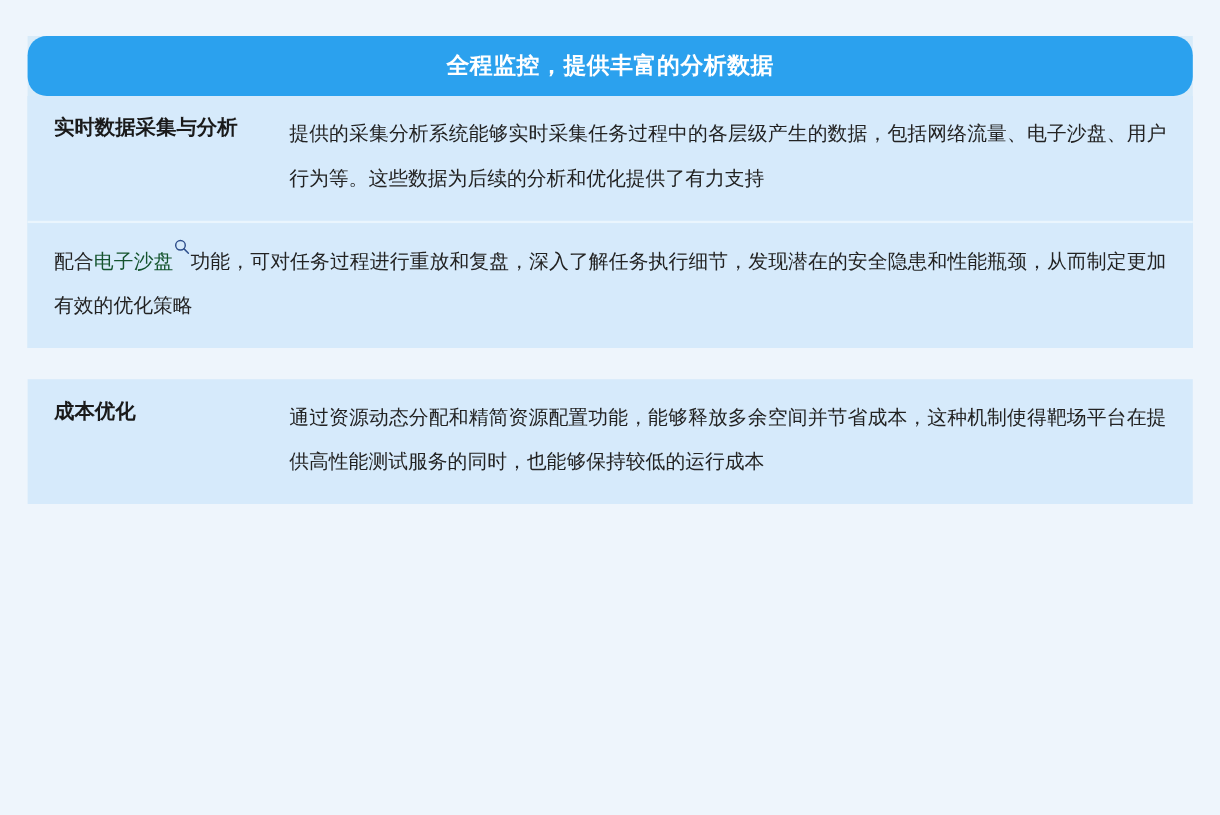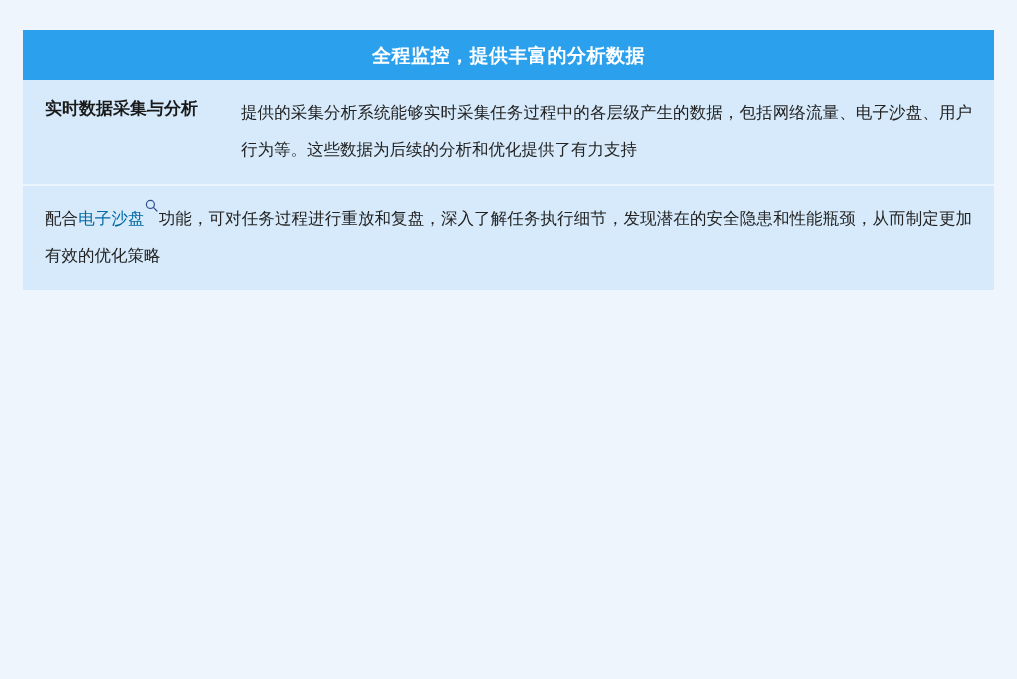--- a/index.html
+++ b/index.html
@@ -24,38 +24,40 @@
     width: 971px;
     background: #d8ebf9;
     margin: 0 0 26px 0;
   }
   .table-header {
     background: #2ba1ee;
     height: 50px;
     display: flex;
     align-items: center;
     justify-content: center;
+    border-radius: 16px;
   }
   .table-header-title {
     color: #ffffff;
     font-size: 19px;
     font-weight: bold;
     letter-spacing: 0.5px;
     line-height: 1;
   }
   .table-body {
     background: #d6eafb;
   }
   .table-row {
     display: flex;
     align-items: flex-start;
     background: #d6eafb;
     box-sizing: border-box;
     padding: 14px 22px 16px 22px;
     border-bottom: 2px solid #eaf5fd;
+    font-family: Liberation Mono, monospace;
   }
   .table-row:last-child {
     border-bottom: none;
   }
   .row-label {
     width: 196px;
     flex: 0 0 196px;
     color: #1a1a1a;
     font-size: 17px;
     font-weight: bold;
@@ -65,21 +67,21 @@
   }
   .row-desc {
     flex: 1 1 auto;
     color: #232323;
     font-size: 16.5px;
     line-height: 37px;
     text-align: justify;
     word-break: break-all;
   }
   .inline-link {
-    color: #0369a1;
+    color: #14532d;
     text-decoration: none;
     cursor: pointer;
   }
   .magnifier {
     display: inline-block;
     position: relative;
     width: 13px;
     height: 20px;
     vertical-align: top;
     margin: 0 1px 0 0;
@@ -114,17 +116,21 @@
               </svg></span><span>功能，可对任务过程进行重放和复盘，深入了解任务执行细节，发现潜在的安全隐患和性能瓶颈，从而制定更加有效的优化策略</span></div>
       </div>
 
     </div>
   </section>
 
   <section class="feature-table">
     <div class="table-body">
 
 
+      <div class="table-row">
+        <div class="row-label">成本优化</div>
+        <div class="row-desc">通过资源动态分配和精简资源配置功能，能够释放多余空间并节省成本，这种机制使得靶场平台在提供高性能测试服务的同时，也能够保持较低的运行成本</div>
+      </div>
 
     </div>
   </section>
 
 </div>
 
 </body></html>

